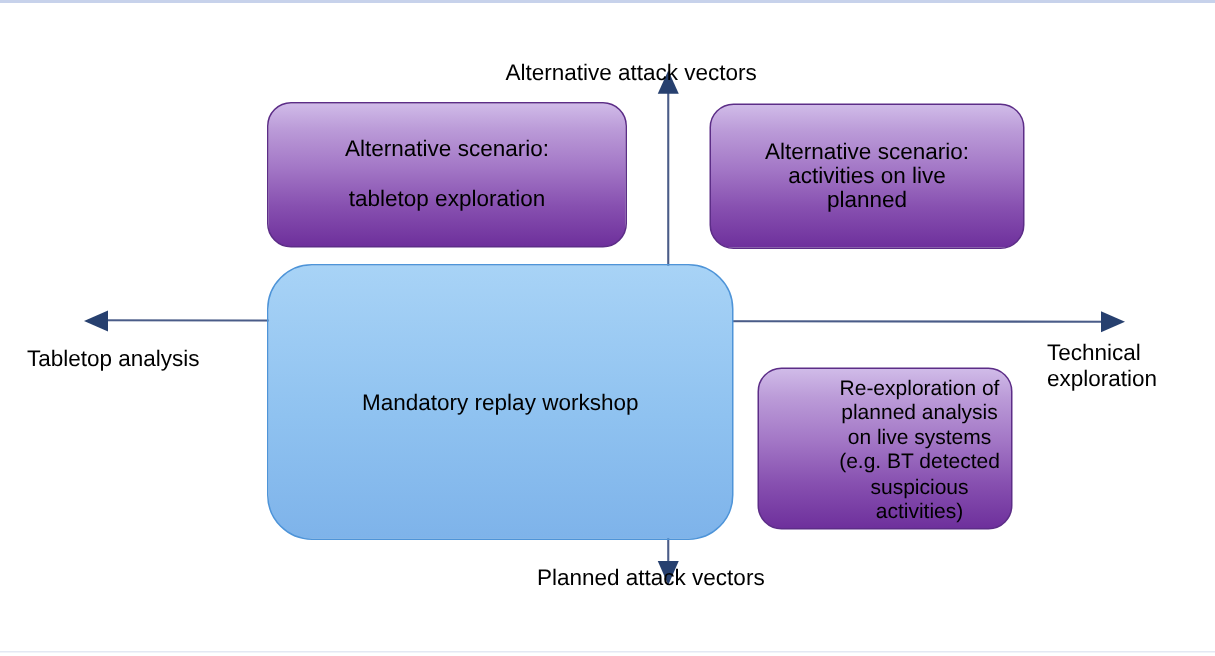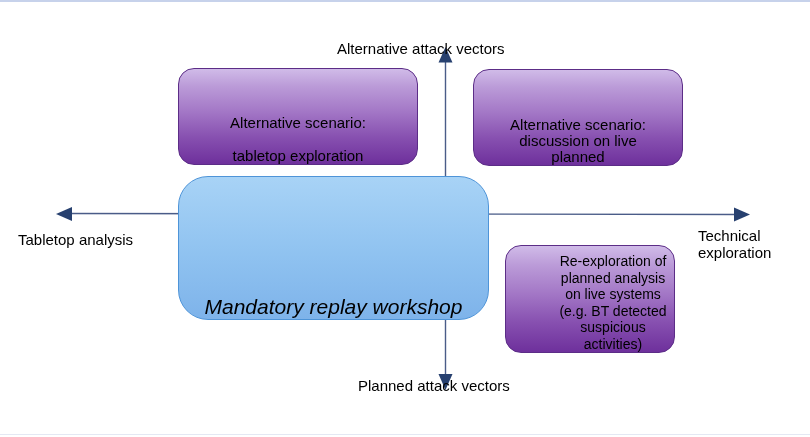--- a/index.html
+++ b/index.html
@@ -5,30 +5,30 @@
   html,body{margin:0;padding:0;background:#ffffff;}
   #canvas{
     position:relative;width:810px;height:437px;background:#ffffff;overflow:hidden;
     font-family:"Liberation Sans","DejaVu Sans",sans-serif;color:#000;
   }
   .edge{position:absolute;left:0;width:810px;}
   #top-border{top:0;height:2px;}
   #bottom-border{top:434px;height:1px;}
   #axes{position:absolute;left:0;top:0;z-index:1;}
   .axis-label{position:absolute;font-size:15px;line-height:17px;white-space:nowrap;z-index:1;}
-  .box{position:absolute;z-index:2;display:flex;flex-direction:column;align-items:center;justify-content:flex-end;text-align:center;box-sizing:border-box;}
+  .box{position:absolute;z-index:2;display:flex;flex-direction:column;align-items:center;justify-content:center;text-align:center;box-sizing:border-box;}
   .pbox{border:1.2px solid #5c2d87;border-radius:16px;}
   .pbox .line{font-size:15px;line-height:16px;}
   #box-top-left{left:178px;top:68px;width:240px;height:97px;gap:17px;}
   #box-top-right{left:473px;top:69px;width:210px;height:97px;}
   #box-bottom-right{left:505px;top:245px;width:170px;height:108px;}
   #box-bottom-right .line{font-size:14px;line-height:16.5px;}
   #box-blue{
-    left:178px;top:176px;width:311px;height:144px;
-    border:1.5px solid #4e94d8;border-radius:30px;font-size:21px;font-style:italic;
+    left:178px;top:176px;width:311px;height:184px;
+    border:1.5px solid #4e94d8;border-radius:30px;font-size:15px;
   }
   #label-top{left:337px;top:16px;margin-top:24px;}
   #label-bottom{left:358px;top:377px;}
   #label-left{left:18px;top:231px;}
   #label-right{left:698px;top:227px;white-space:normal;width:88px;}
 </style>
 </head>
 <body>
 
 <div id="canvas" style="color: rgb(0, 0, 0);">
@@ -50,21 +50,21 @@
   <div id="label-left" class="axis-label">Tabletop analysis</div>
   <div id="label-right" class="axis-label">Technical exploration</div>
 
   <div id="box-top-left" class="box pbox" style="background: linear-gradient(rgb(208, 187, 232) 0%, rgb(187, 155, 216) 18%, rgb(163, 119, 198) 45%, rgb(135, 80, 176) 72%, rgb(110, 48, 156) 100%); border-color: rgb(92, 45, 135);">
     <div class="line">Alternative scenario:</div>
     <div class="line">tabletop exploration</div>
   </div>
 
   <div id="box-top-right" class="box pbox" style="background: linear-gradient(rgb(208, 187, 232) 0%, rgb(187, 155, 216) 18%, rgb(163, 119, 198) 45%, rgb(135, 80, 176) 72%, rgb(110, 48, 156) 100%); border-color: rgb(92, 45, 135);">
     <div class="line">Alternative scenario:</div>
-    <div class="line">discussion on live</div>
+    <div class="line">activities on live</div>
     <div class="line">planned</div>
   </div>
 
   <div id="box-bottom-right" class="box pbox" style="background: linear-gradient(rgb(208, 187, 232) 0%, rgb(187, 155, 216) 18%, rgb(163, 119, 198) 45%, rgb(135, 80, 176) 72%, rgb(110, 48, 156) 100%); border-color: rgb(92, 45, 135); padding-left: 46px;">
     <div class="line">Re-exploration of</div>
     <div class="line">planned analysis</div>
     <div class="line">on live systems</div>
     <div class="line">(e.g. BT detected</div>
     <div class="line">suspicious</div>
     <div class="line">activities)</div>

